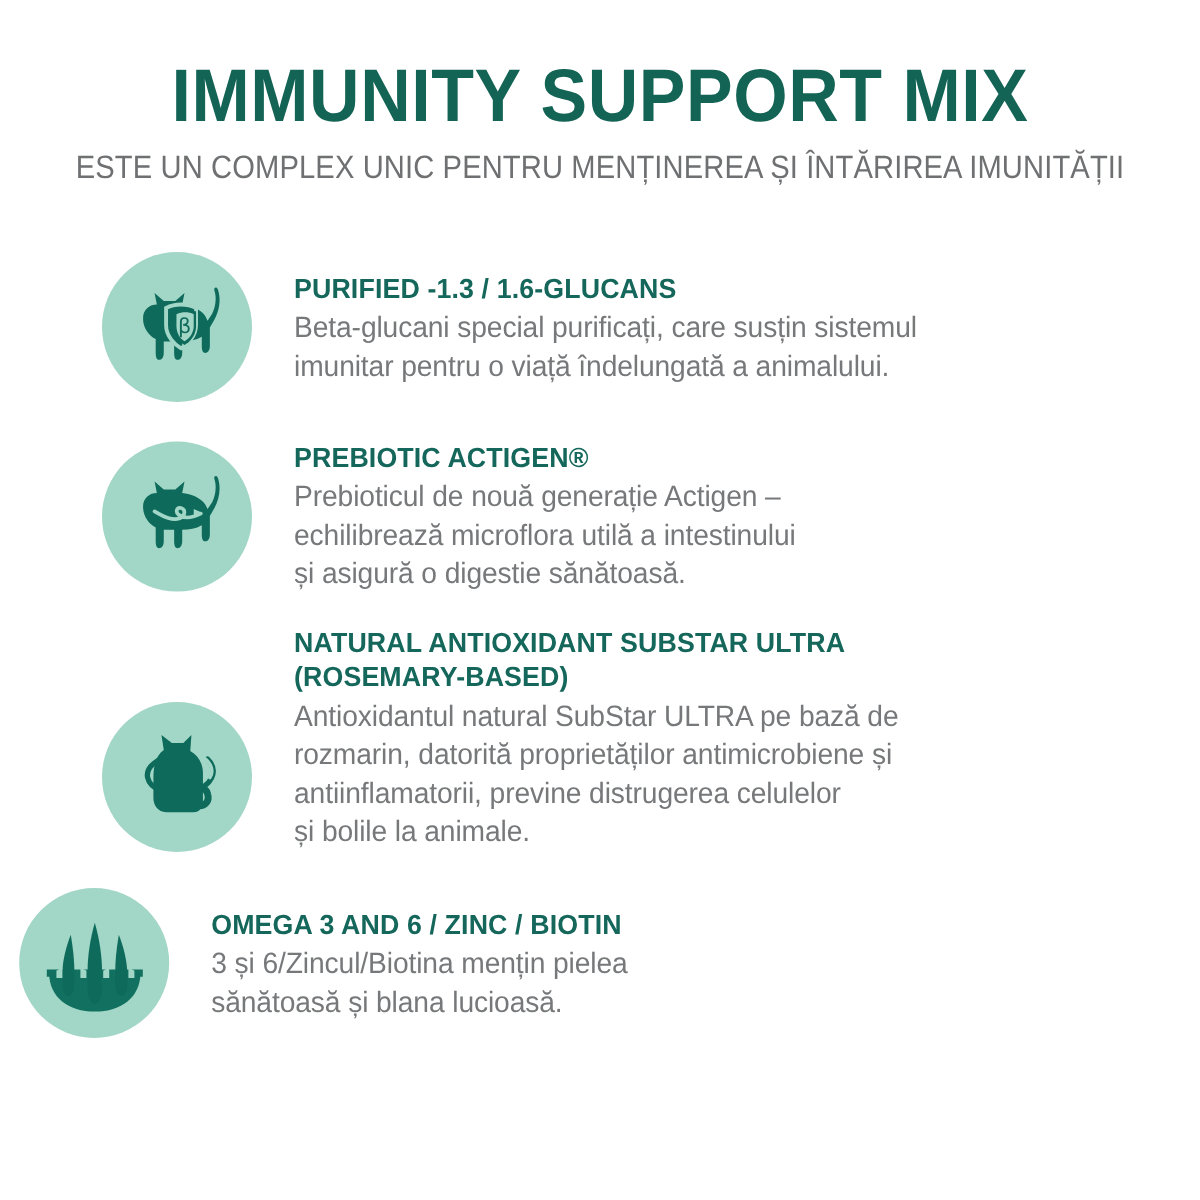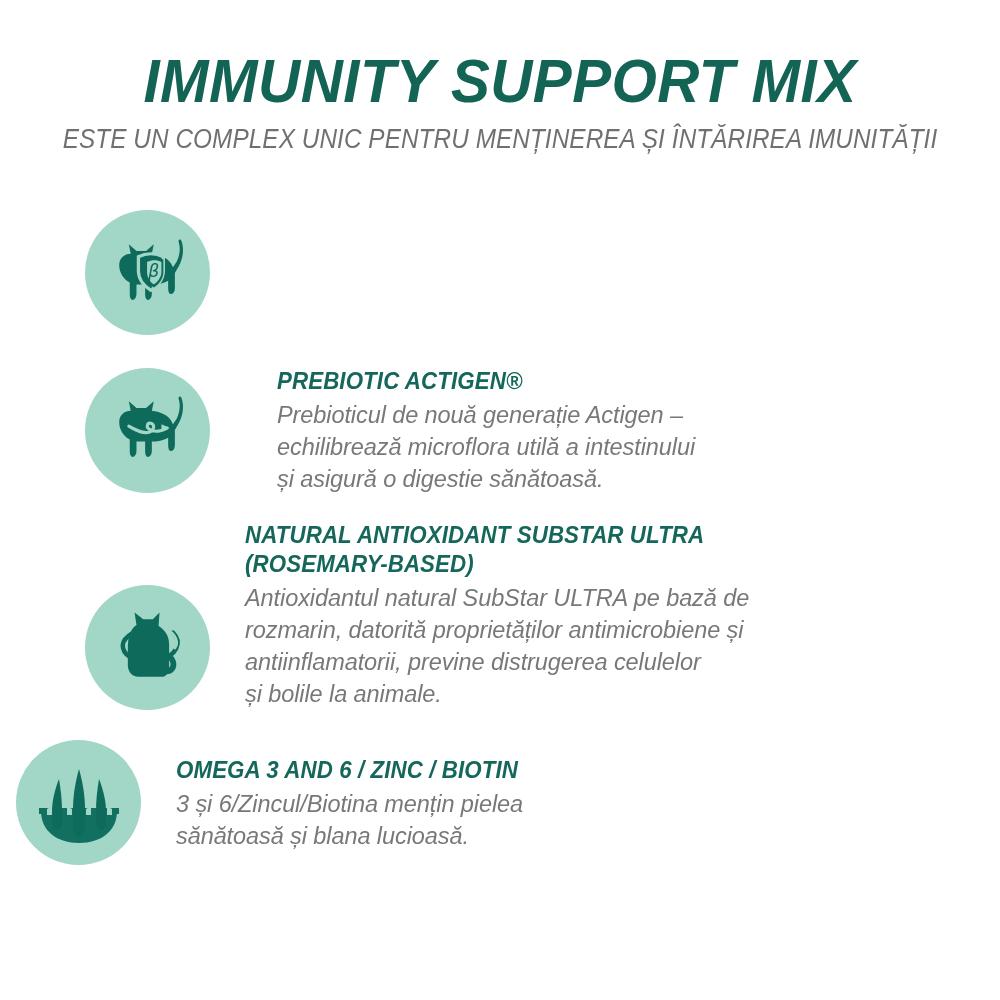--- a/index.html
+++ b/index.html
@@ -14,21 +14,20 @@
     font-family: "Liberation Sans", sans-serif;
     -webkit-font-smoothing: antialiased;
     overflow: hidden;
   }
 
   .page {
     position: relative;
     width: 1000px;
     height: 768px;
     box-sizing: border-box;
-    font-style: italic;
   }
 
   
   .header {
     position: absolute;
     left: 0;
     top: 48px;
     width: 1000px;
     text-align: center;
   }
@@ -116,21 +115,21 @@
     font-size: 24.5px;
     line-height: 32px;
     letter-spacing: -0.1px;
     white-space: pre-line;
     transform: scaleX(0.96);
     transform-origin: left center;
   }
 
   
   .feature.row-0 { margin-top: 0px;  align-items: center; }
-  .feature.row-1 { margin-top: 30px; align-items: center; gap: 32px; }
+  .feature.row-1 { margin-top: 30px; align-items: center; }
   .feature.row-2 { margin-top: 24px; align-items: flex-end; }
   .feature.row-3 { margin-top: 30px; align-items: center; padding-left: 16px; }
 </style>
 </head>
 <body>
 
 <div class="page">
 
   <div class="header">
     <h1 class="main-title">IMMUNITY SUPPORT MIX</h1>
@@ -159,20 +158,25 @@
             </g>
 
             <path d="M46 36 C52 33 60 33 66 36 L66 49 C66 57 60 63 56 65
                      C52 63 46 57 46 49 Z" fill="#0e6b5c"></path>
             <path d="M49 38.5 C54 36.2 59.5 36.2 64 38.5 L64 48.8
                      C64 55 59.5 60 56 61.8 C52.5 60 49 55 49 48.8 Z" fill="#a2d6c6"></path>
 
             <text x="56" y="54.5" text-anchor="middle" font-family="'DejaVu Sans', sans-serif" font-size="18" font-weight="400" fill="#0e6b5c">β</text>
           </svg>
         </div>
+      </div>
+      <div class="feature-text">
+        <div class="feature-heading">PURIFIED  -1.3 / 1.6-GLUCANS</div>
+        <div class="feature-body">Beta-glucani special purificați, care susțin sistemul
+imunitar pentru o viață îndelungată a animalului.</div>
       </div>
     </div>
 
     <div class="feature row-1">
       <div class="feature-icon-wrap">
         <div class="icon-circle">
           <svg width="96" height="96" viewBox="0 0 100 100" aria-hidden="true">
             <g fill="#0e6b5c">
               <path d="M20 42 C20 34 26 30 32 30 L30 20 L38 27 L48 27 L56 20 L54 30
                        C62 31 70 34 74 40 L76 44 L80 38 C83 32 84 24 82 18

